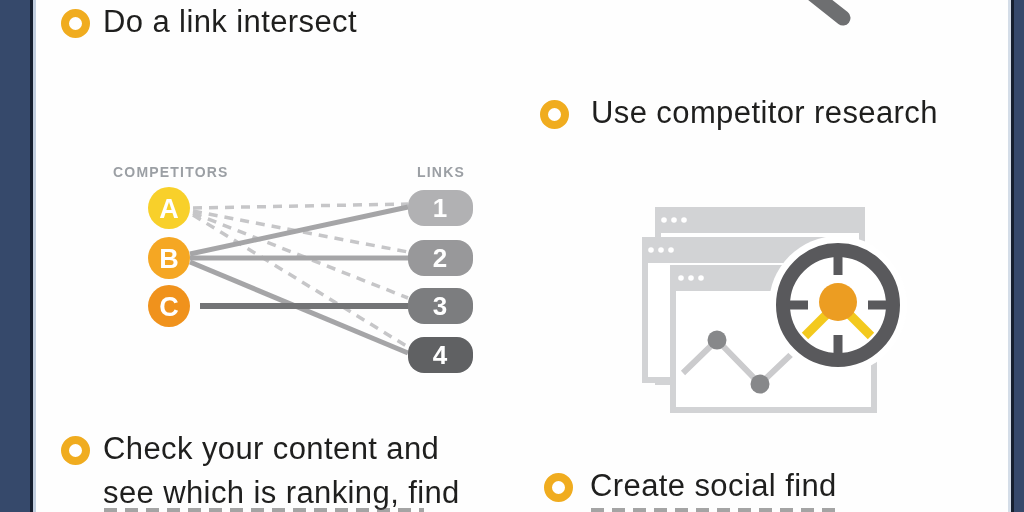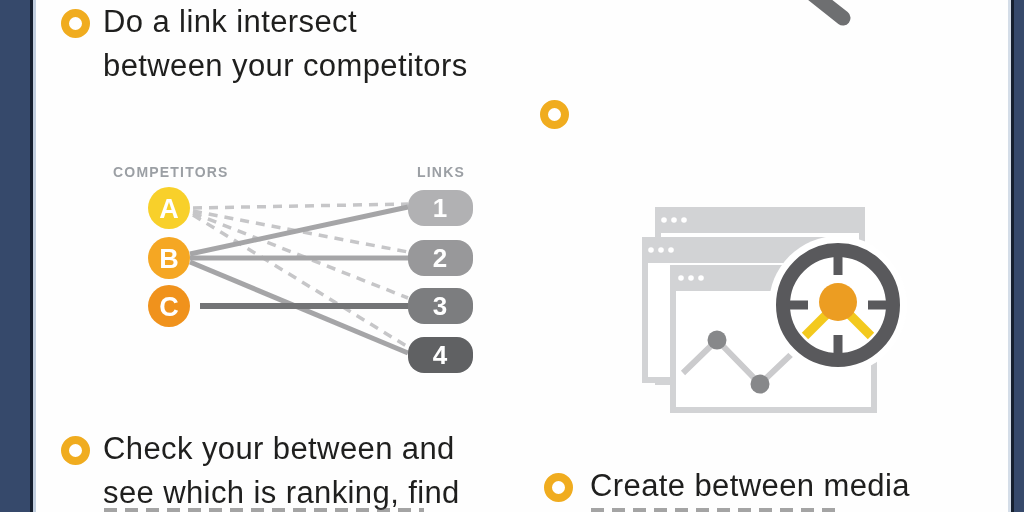--- a/index.html
+++ b/index.html
@@ -55,42 +55,42 @@
   <div class="edge edge-right-navy"></div>
 
   <svg style="left:770px;top:0;width:130px;height:45px;" viewBox="0 0 130 45">
     <line x1="30" y1="-16" x2="73" y2="18" stroke="#6E6F71" stroke-width="15" stroke-linecap="round"></line>
   </svg>
 
   <div class="tip">
     <span class="bullet" style="left:61px;top:9px;"></span>
     <div class="tip-text" style="left:103px;top:0px;">
       <div class="line">Do a link intersect</div>
-      <div class="line">between your competitors</div>
     </div>
   </div>
 
   <div class="tip">
     <span class="bullet" style="left:540px;top:100px;"></span>
     <div class="tip-text" style="left:591px;top:91px;">
+      <div class="line">Use competitor research</div>
     </div>
   </div>
 
   <div class="tip">
     <span class="bullet" style="left:61px;top:436px;"></span>
     <div class="tip-text" style="left:103px;top:427px;">
-      <div class="line">Check your between and</div>
+      <div class="line">Check your content and</div>
       <div class="line">see which is ranking, find</div>
     </div>
   </div>
 
   <div class="tip">
     <span class="bullet" style="left:544px;top:473px;"></span>
     <div class="tip-text" style="left:590px;top:464px;">
-      <div class="line">Create between media</div>
+      <div class="line">Create social find</div>
     </div>
   </div>
 
   <svg style="left:90px;top:150px;width:400px;height:240px;" viewBox="0 0 400 240">
 
     <text class="col-label" x="23" y="27">COMPETITORS</text>
     <text class="col-label" x="327" y="27">LINKS</text>
 
     <g stroke="#C6C6C8" stroke-width="3.5" stroke-dasharray="9 7">
       <line x1="103" y1="58" x2="318" y2="54"></line>

